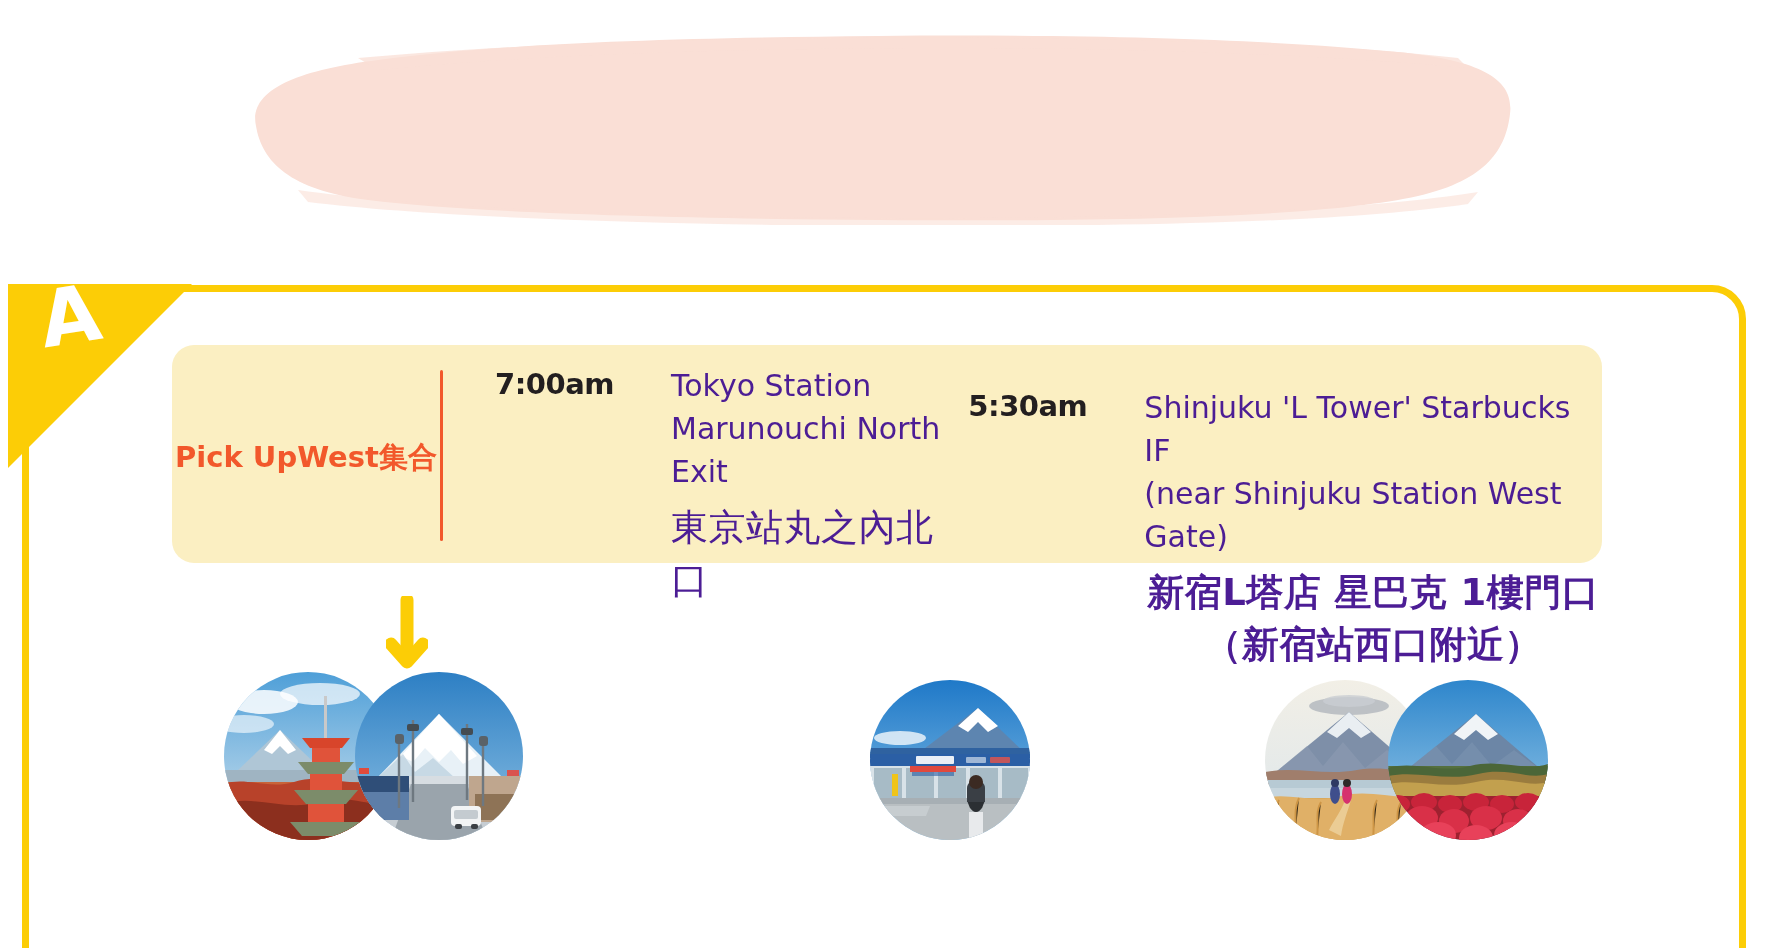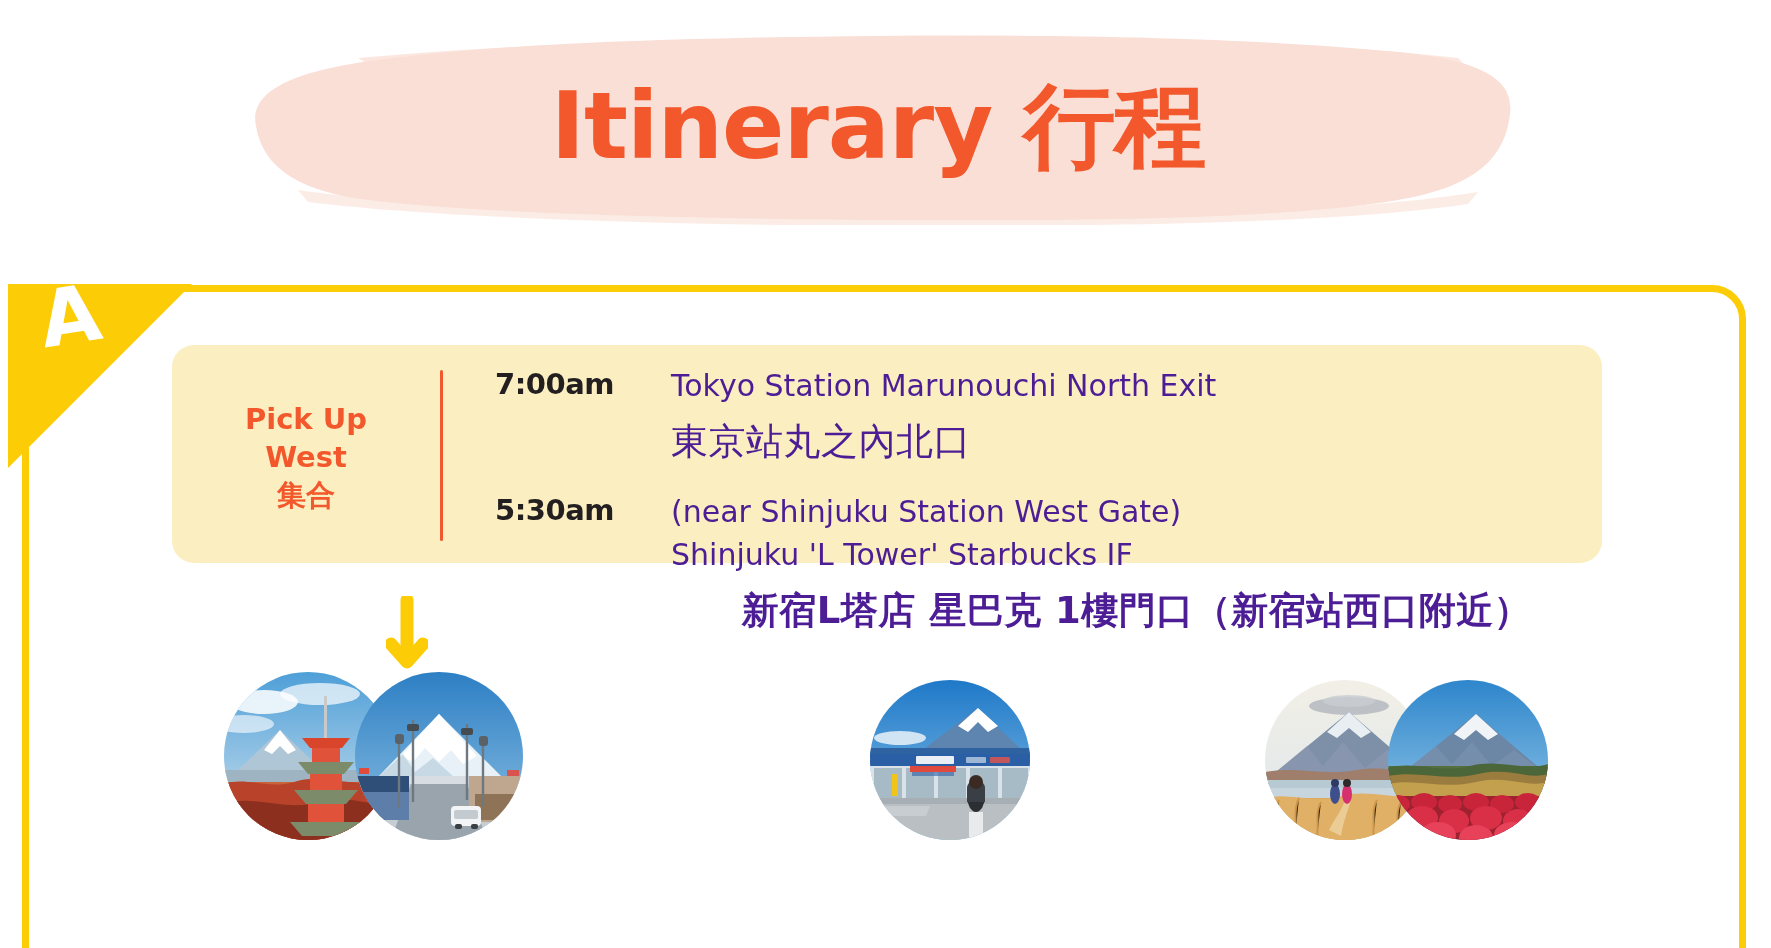--- a/index.html
+++ b/index.html
@@ -97,42 +97,42 @@
     height: 218px;
     background: #FBEFC2;
     border-radius: 22px;
     display: flex;
     align-items: stretch;
   }
   #pickup-label {
     width: 268px;
     flex: 0 0 268px;
     display: flex;
-    flex-direction: column;
+    flex-direction: row;
     align-items: center;
     justify-content: center;
     color: #F2582B;
     font-family: "DejaVu Sans", sans-serif;
     font-weight: bold;
     font-size: 29px;
     line-height: 1.32;
     text-align: center;
     padding-top: 6px;
   }
   #pickup-divider {
     width: 3px;
     flex: 0 0 3px;
     background: #F2582B;
     margin: 25px 0 22px 0;
     border-radius: 2px;
   }
   #schedule-list {
     flex: 1 1 auto;
     display: flex;
-    flex-direction: column;
+    flex-direction: row;
     justify-content: flex-start;
     padding: 20px 0 0 52px;
   }
   .schedule-row {
     display: flex;
     align-items: flex-start;
   }
   .schedule-row + .schedule-row { margin-top: 22px; }
   .schedule-time {
     flex: 0 0 176px;
@@ -194,21 +194,20 @@
 <div id="header-banner">
   <svg id="brush-stroke" viewBox="0 0 1280 195" preserveAspectRatio="none">
     <path d="M18,96 C10,60 60,40 140,30 C260,14 420,8 640,6 C860,4 1040,10 1160,22
              C1250,31 1276,52 1272,84 C1268,118 1250,150 1180,166 C1090,186 900,192 640,190
              C400,188 230,182 130,170 C52,160 24,132 18,96 Z" fill="#FADFD6"></path>
     <path d="M120,28 C300,12 520,6 760,8 C960,10 1120,16 1220,28 L1230,38
              C1100,26 920,18 720,18 C500,18 300,24 140,40 Z" fill="#FADFD6" opacity="0.75"></path>
     <path d="M60,160 C200,180 460,190 740,188 C980,186 1140,178 1240,162 L1230,174
              C1120,190 950,196 700,196 C440,196 200,188 70,172 Z" fill="#FADFD6" opacity="0.6"></path>
   </svg>
-  <div id="page-title">Itinerary 行程</div>
 </div>
 
 <div id="itinerary-card"></div>
 <div id="section-tab"></div>
 <div id="section-tab-letter">A</div>
 
 <div id="pickup-panel">
 
   <div id="pickup-label">
     <span>Pick Up</span>
@@ -224,22 +223,22 @@
       <div class="schedule-time">7:00am</div>
       <div class="schedule-place">
         <div>Tokyo Station Marunouchi North Exit</div>
         <div class="line-cjk">東京站丸之內北口</div>
       </div>
     </div>
 
     <div class="schedule-row">
       <div class="schedule-time">5:30am</div>
       <div class="schedule-place">
+        <div>Shinjuku 'L Tower' Starbucks IF</div>
         <div>(near Shinjuku Station West Gate)</div>
-        <div>Shinjuku 'L Tower' Starbucks IF</div>
         <div class="line-cjk bolder">新宿L塔店 星巴克 1樓門口（新宿站西口附近）</div>
       </div>
     </div>
 
   </div>
 </div>
 
 <svg id="flow-arrow" viewBox="0 0 42 76">
   <path d="M21,4 L21,58" stroke="#FCCD06" stroke-width="13" stroke-linecap="round" fill="none"></path>
   <path d="M5,48 L21,66 L37,48" stroke="#FCCD06" stroke-width="13" stroke-linecap="round" stroke-linejoin="round" fill="none"></path>

